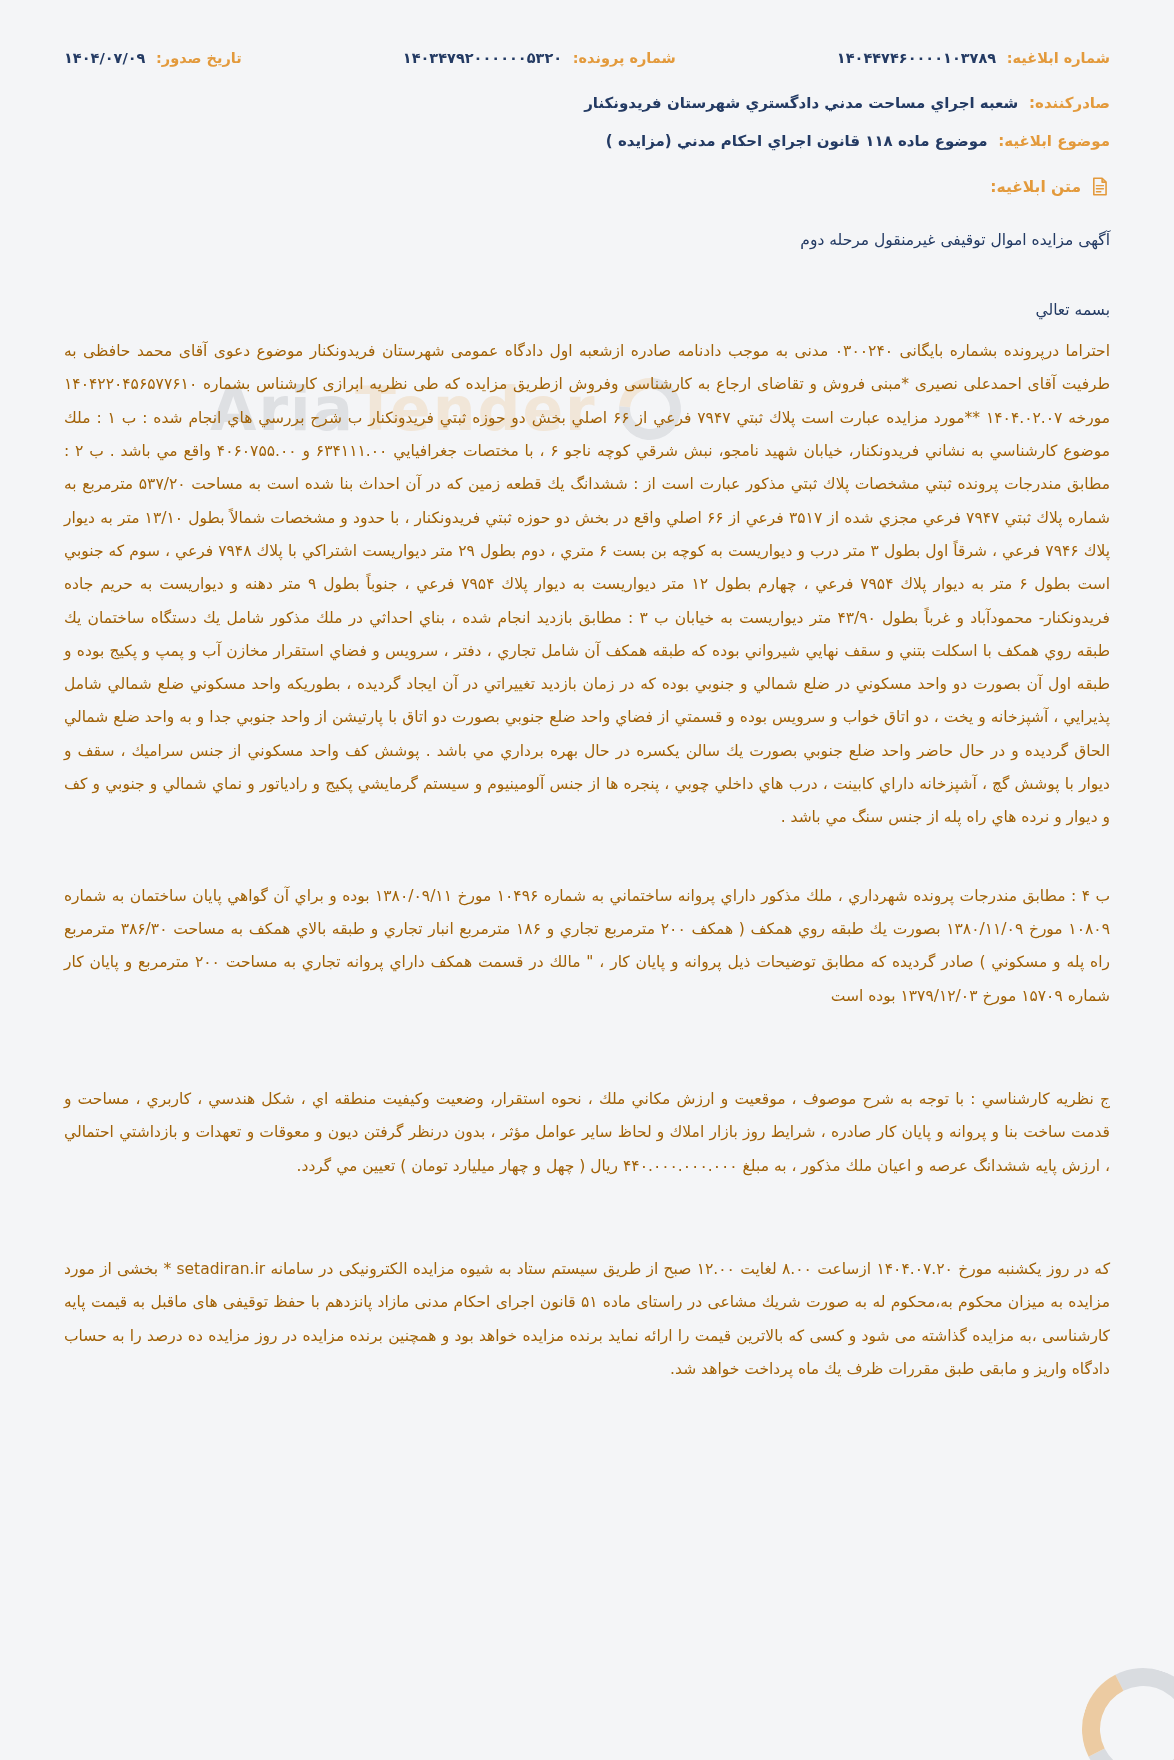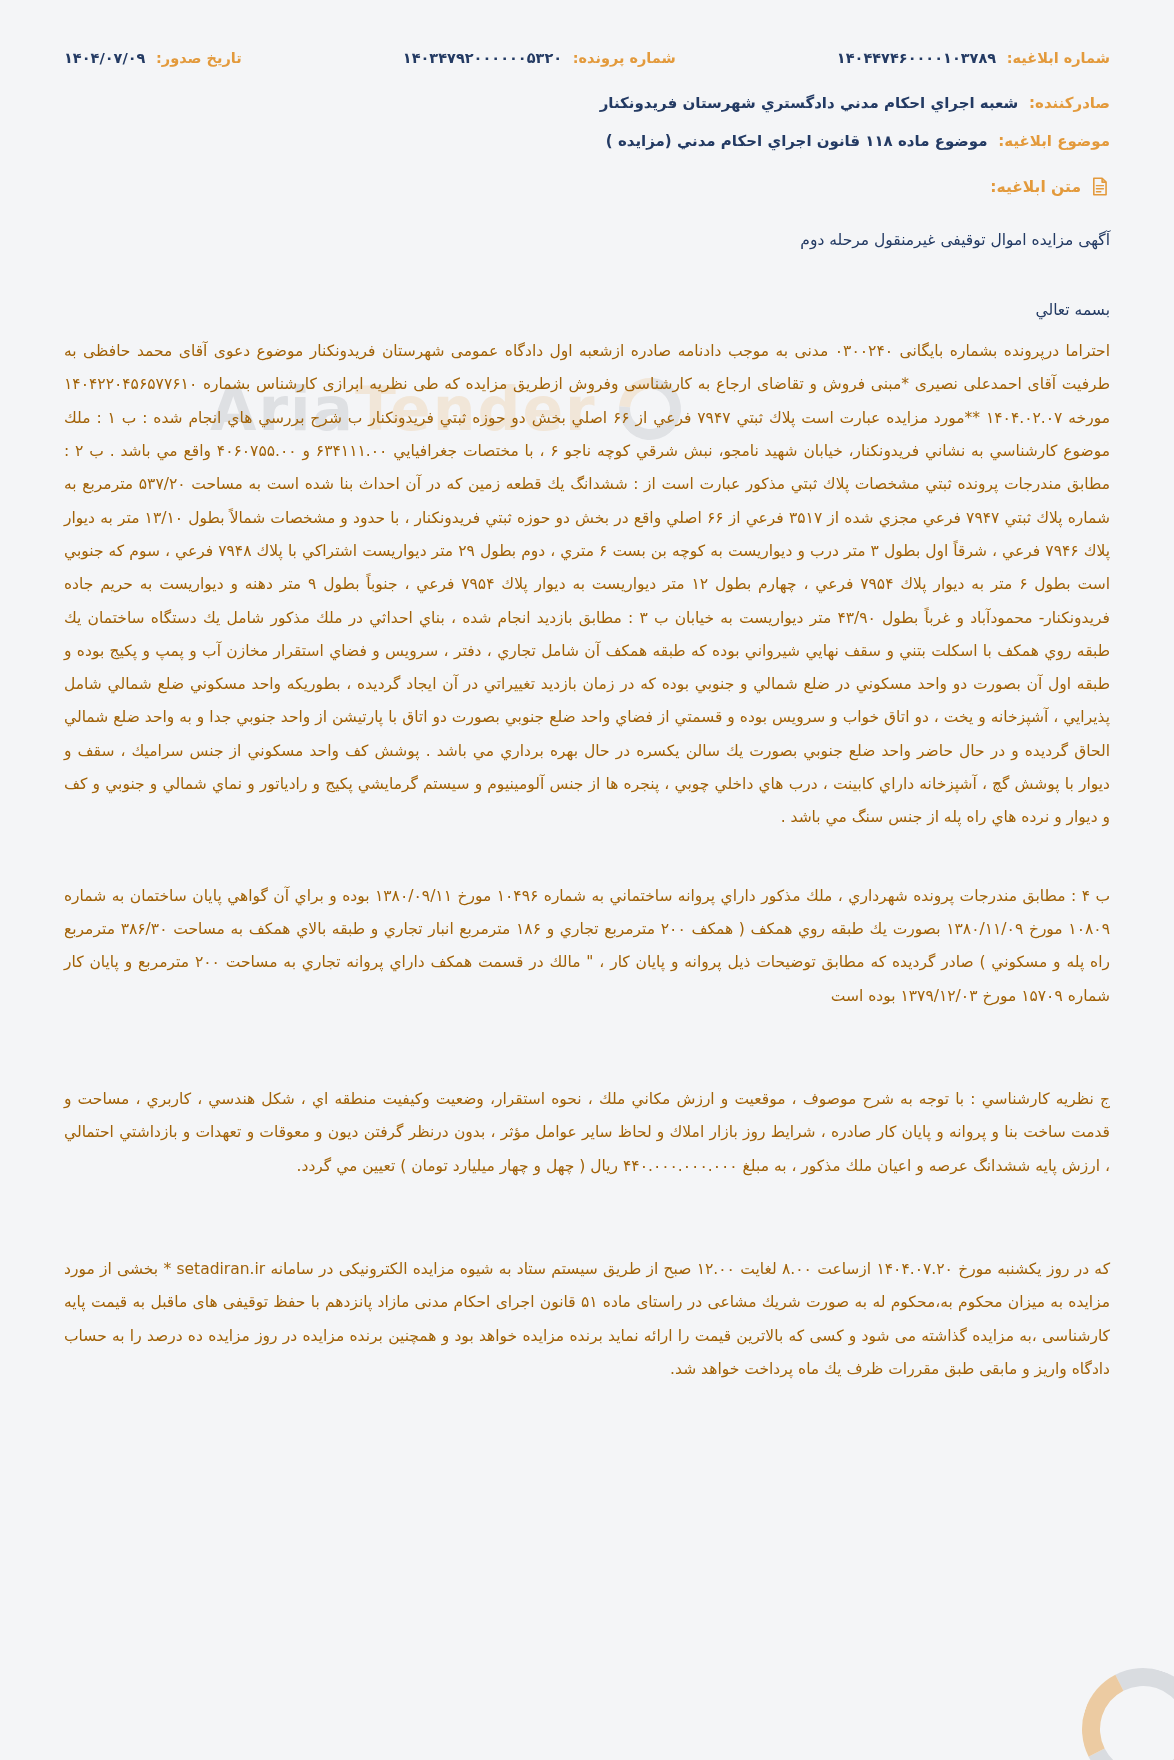--- a/index.html
+++ b/index.html
@@ -119,21 +119,21 @@
       <span class="value">۱۴۰۳۴۷۹۲۰۰۰۰۰۰۵۳۲۰</span>
     </div>
     <div class="meta-item">
       <span class="label">تاریخ صدور:</span>
       <span class="value">۱۴۰۴/۰۷/۰۹</span>
     </div>
   </div>
 
   <div class="hline">
     <span class="label">صادرکننده:</span>
-    <span class="value">شعبه اجراي احکام مدني دادگستري شهرستان فریدونکنار</span>
+    <span class="value">شعبه اجراي مساحت مدني دادگستري شهرستان فریدونکنار</span>
   </div>
 
   <div class="hline">
     <span class="label">موضوع ابلاغیه:</span>
     <span class="value">موضوع ماده ۱۱۸ قانون اجراي احکام مدني (مزایده )</span>
   </div>
 
   <div class="body-label-row">
     <svg class="doc-icon" viewBox="0 0 24 24" fill="none">
       <path d="M5.5 2.5h9.5l4.5 4.5v14.5H5.5z" stroke="#e39a3c" stroke-width="1.8" stroke-linejoin="round"></path>

